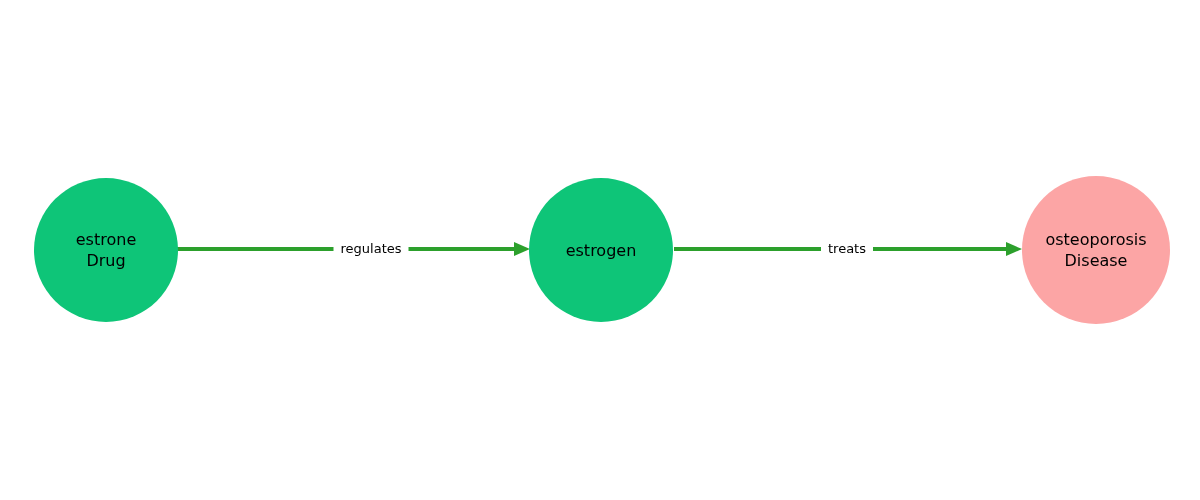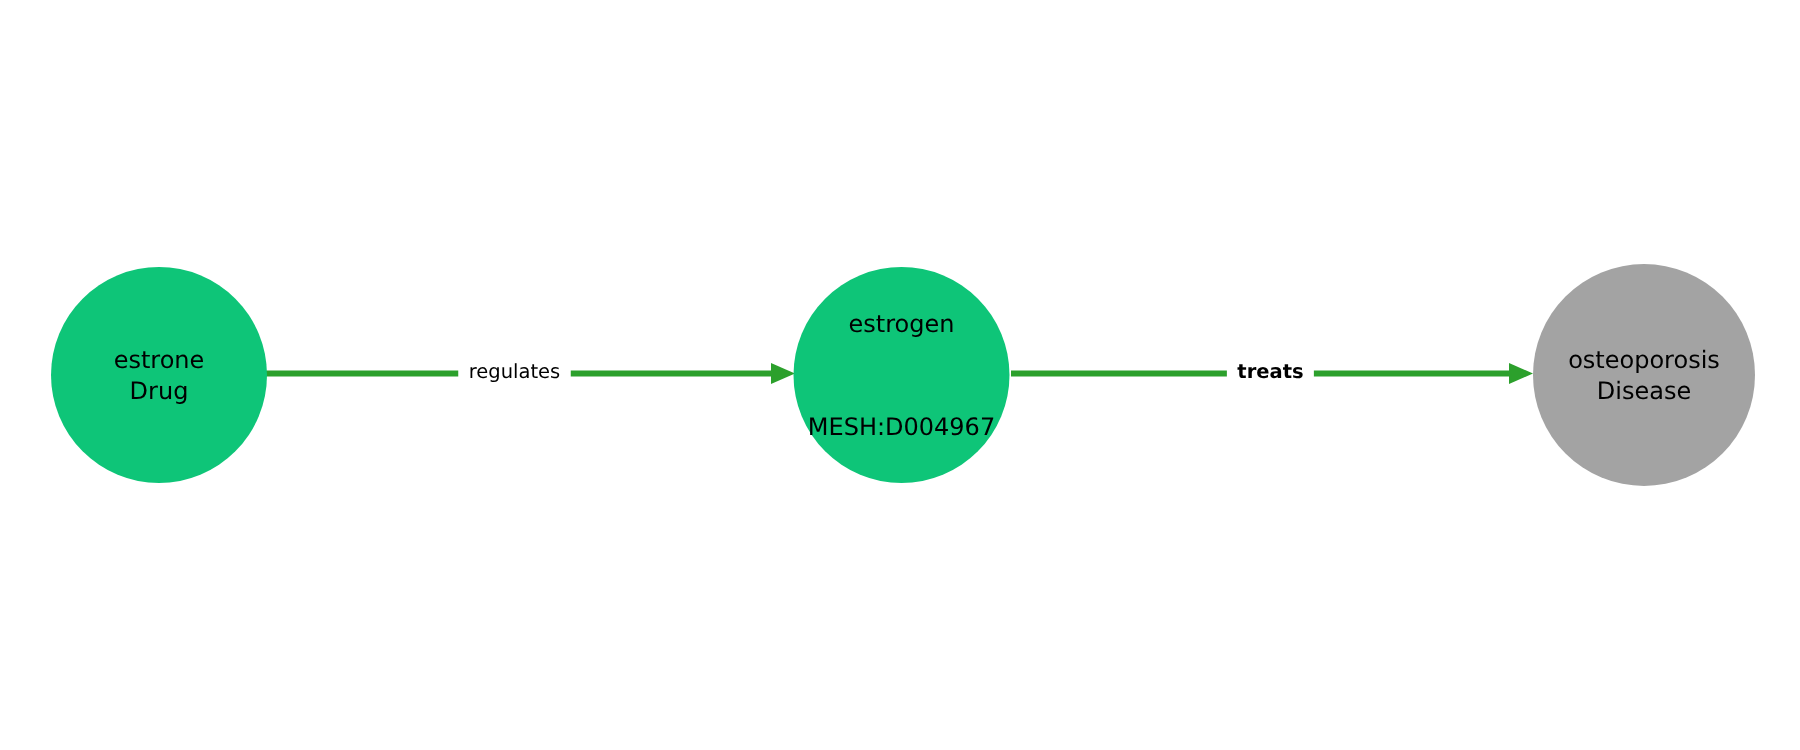--- a/index.html
+++ b/index.html
@@ -42,22 +42,22 @@
   .edge-label {
     position: absolute;
     transform: translate(-50%, -50%);
     background: #ffffff;
     padding: 0 7px;
     font-size: 13px;
     line-height: 16px;
     color: #000000;
     white-space: nowrap;
   }
-  .edge-label-0 { left: 343px; top: 249px; }
-  .edge-label-1 { left: 847px; top: 249px; font-weight: bold; }
+  .edge-label-0 { left: 371px; top: 249px; }
+  .edge-label-1 { left: 847px; top: 249px; }
 </style>
 </head>
 <body>
 
 <div class="stage">
 
   <svg class="edges-layer" width="1200" height="500" viewBox="0 0 1200 500" xmlns="http://www.w3.org/2000/svg">
 
     <g>
       <line x1="177" y1="249" x2="516" y2="249" stroke="#2ca02c" stroke-width="4"></line>
@@ -70,24 +70,23 @@
     </g>
   </svg>
 
   <div class="node node-0" style="background: rgb(14, 197, 120);">
     <span>estrone</span>
     <span>Drug</span>
   </div>
 
   <div class="node node-1" style="background: rgb(14, 197, 120);">
     <span>estrogen</span>
-    <span>MESH:D004967</span>
   </div>
 
-  <div class="node node-2" style="background: #a3a3a3;">
+  <div class="node node-2" style="background: #fca5a5;">
     <span>osteoporosis</span>
     <span>Disease</span>
   </div>
 
   <span class="edge-label edge-label-0">regulates</span>
   <span class="edge-label edge-label-1">treats</span>
 
 </div>
 
 </body></html>

